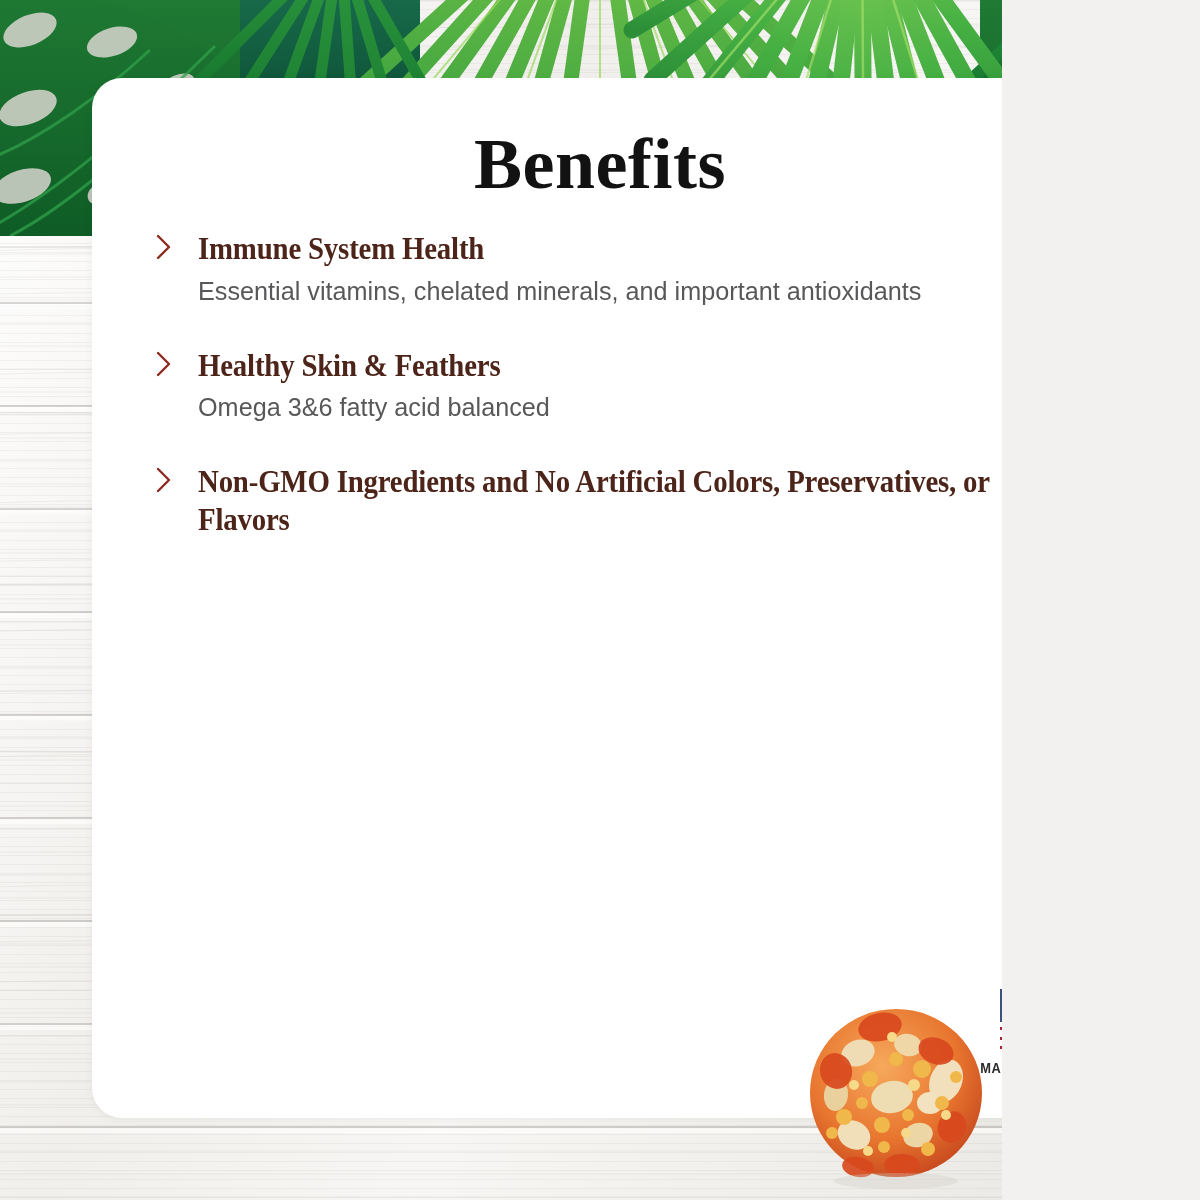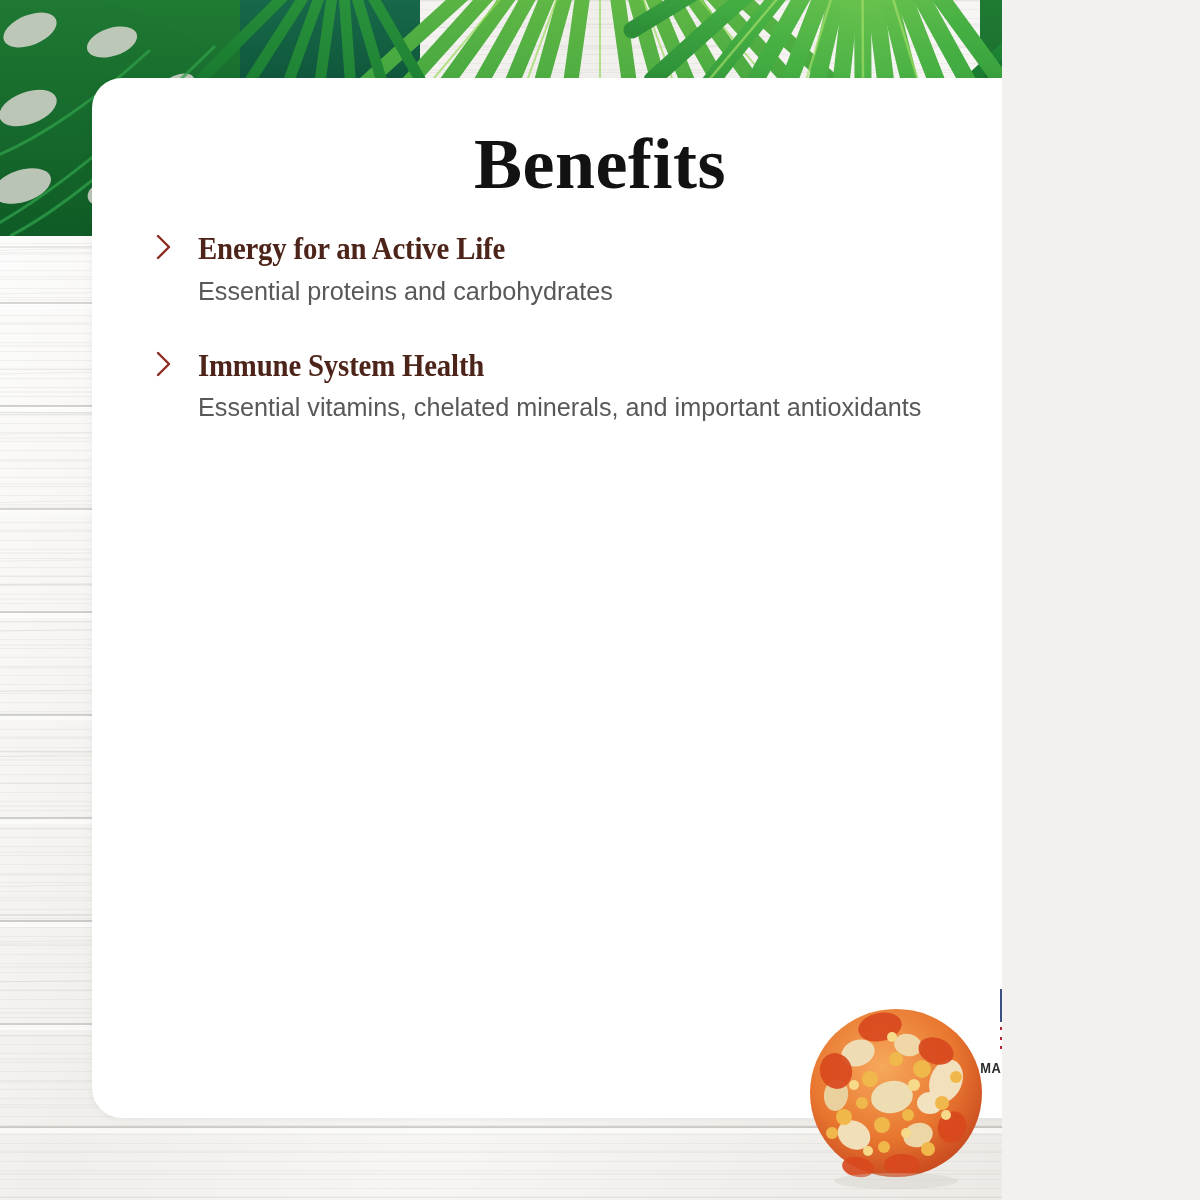--- a/index.html
+++ b/index.html
@@ -292,42 +292,50 @@
     </svg>
   </div>
 
   <div class="card">
 
     <h1 class="title">Benefits</h1>
 
     <ul class="benefits">
 
 
-      <li class="benefit">
-        <span class="chev">
-          <svg viewBox="0 0 24 30">
-              <path d="M6 4 L17 15 L6 26" fill="none" stroke="currentColor" stroke-width="2.4" stroke-linecap="round" stroke-linejoin="round"></path>
-            </svg>
-        </span>
-        <p class="b-head">Energy for an Active Life</p>
-        <p class="b-sub">Essential proteins and carbohydrates</p>
-      </li>
 
       <li class="benefit">
         <span class="chev">
           <svg viewBox="0 0 24 30">
               <path d="M6 4 L17 15 L6 26" fill="none" stroke="currentColor" stroke-width="2.4" stroke-linecap="round" stroke-linejoin="round"></path>
             </svg>
         </span>
         <p class="b-head">Immune System Health</p>
         <p class="b-sub">Essential vitamins, chelated minerals, and important antioxidants</p>
       </li>
 
-
-
+      <li class="benefit">
+        <span class="chev">
+          <svg viewBox="0 0 24 30">
+              <path d="M6 4 L17 15 L6 26" fill="none" stroke="currentColor" stroke-width="2.4" stroke-linecap="round" stroke-linejoin="round"></path>
+            </svg>
+        </span>
+        <p class="b-head">Healthy Skin &amp; Feathers</p>
+        <p class="b-sub">Omega 3&amp;6 fatty acid balanced</p>
+      </li>
+
+
+      <li class="benefit">
+        <span class="chev">
+          <svg viewBox="0 0 24 30">
+              <path d="M6 4 L17 15 L6 26" fill="none" stroke="currentColor" stroke-width="2.4" stroke-linecap="round" stroke-linejoin="round"></path>
+            </svg>
+        </span>
+        <p class="b-head">Non-GMO Ingredients and No Artificial Colors, Preservatives, or Flavors</p>
+      </li>
 
     </ul>
 
     <div class="usa">
       <div class="flag">
         <div class="stripes">
           <div class="stripe" style="top:0%"></div>
           <div class="stripe" style="top:15.38%"></div>
           <div class="stripe" style="top:30.77%"></div>
           <div class="stripe" style="top:46.15%"></div>

